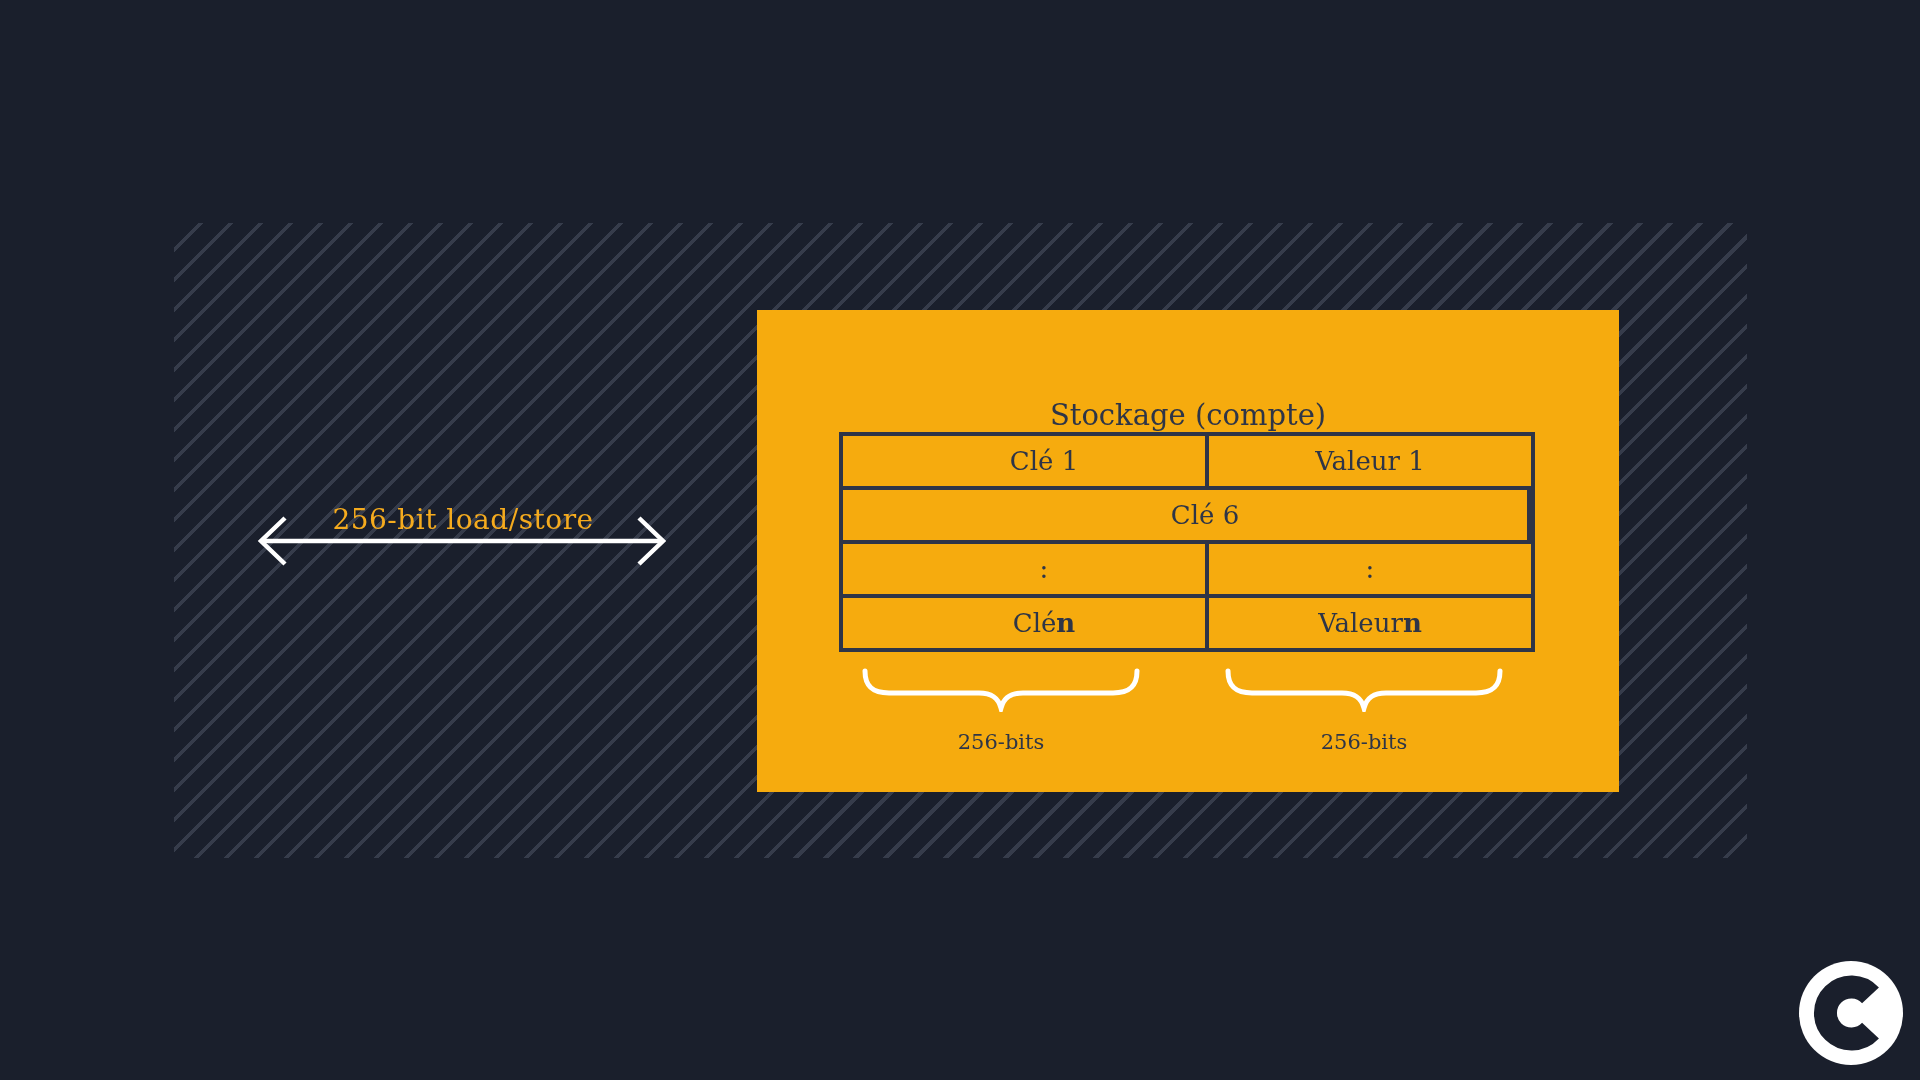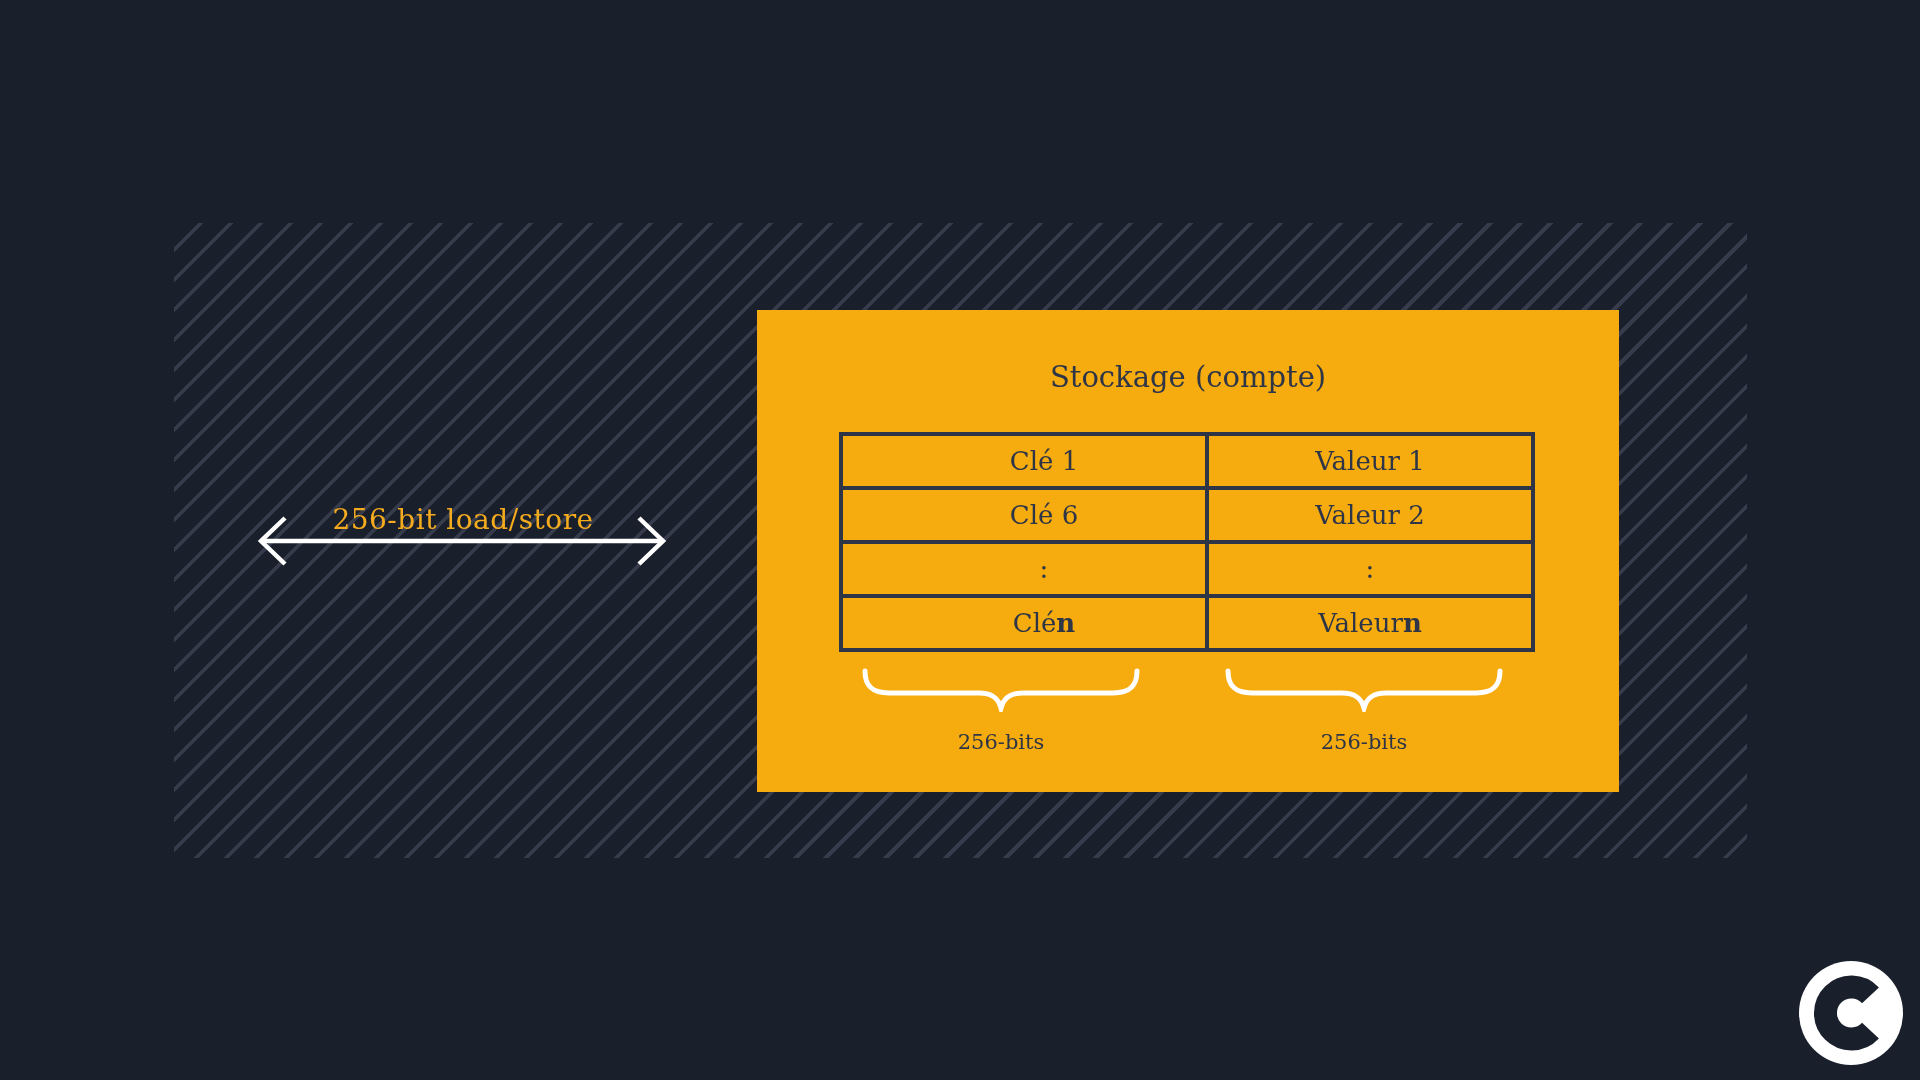--- a/index.html
+++ b/index.html
@@ -54,20 +54,21 @@
     top: 310px;
     width: 862px;
     height: 482px;
     background: #f6ab0e;
   }
   .card-title {
     padding-top: 50px;
     text-align: center;
     font-size: 29px;
     color: #2e3547;
+    margin-top: 38px;
   }
   .kv-table {
     position: absolute;
     left: 82px;
     top: 122px;
     width: 688px;
     border: 4px solid #2e3547;
   }
   .kv-row {
     display: flex;
@@ -141,24 +142,20 @@
         <div class="kv-cell">
             <span>Valeur 1</span>
             <span class="bold"></span>
           </div>
       </div>
       <div class="kv-row">
         <div class="kv-cell key">
             <span>Clé 6</span>
             <span class="bold"></span>
           </div>
-        <div class="kv-cell">
-            <span>Valeur 2</span>
-            <span class="bold"></span>
-          </div>
       </div>
       <div class="kv-row">
         <div class="kv-cell key">
             <span>:</span>
             <span class="bold"></span>
           </div>
         <div class="kv-cell">
             <span>:</span>
             <span class="bold"></span>
           </div>

